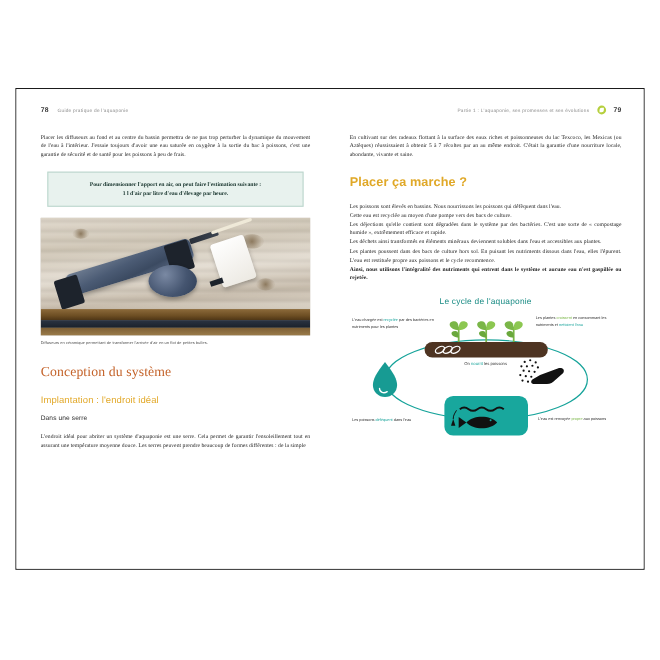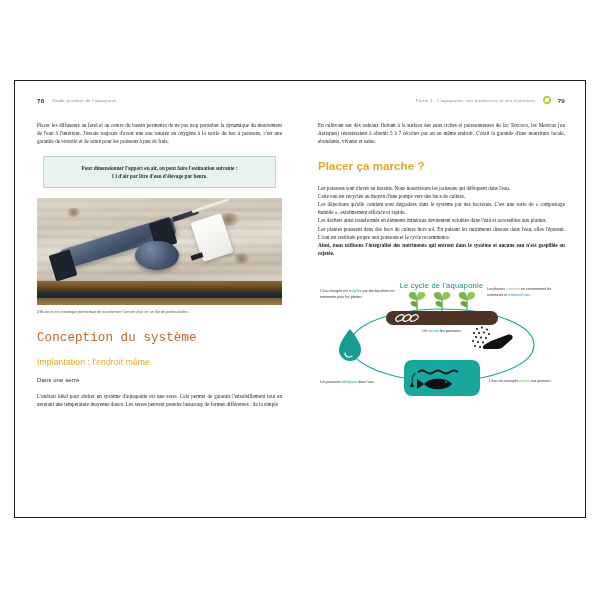--- a/index.html
+++ b/index.html
@@ -171,21 +171,21 @@
   }
 
   .caption {
     font-family: "Liberation Sans", sans-serif;
     font-size: 3.5px; color: #4a4a4a;
     line-height: 6px; margin-top: 4px; letter-spacing: .1px;
   }
 
   
   .h1 {
-    font-family: Liberation Mono, monospace;
+    font-family: Liberation Serif, serif;
     font-size: 12.5px; font-weight: normal;
     color: #c4632a; letter-spacing: .1px;
     margin: 16px 0 12px 0;
   }
   .h2 {
     font-family: "Liberation Sans", sans-serif;
     font-size: 8.6px; font-weight: normal;
     color: #e2a828; letter-spacing: .1px;
     margin: 0 0 10px 0;
   }
@@ -206,21 +206,21 @@
     position: relative;
     width: 100%;
     height: 140px;
     margin-top: 10px;
     background: #ffffff;
   }
   .info-title {
     position: absolute; left: 0; right: 0; top: 2px;
     text-align: center;
     font-family: "Liberation Sans", sans-serif;
-    font-size: 7.6px; color: #178a83; letter-spacing: .2px; margin-top: 12px;
+    font-size: 7.6px; color: #178a83; letter-spacing: .2px;
   }
   .info svg { position: absolute; inset: 0; }
   .lbl {
     position: absolute;
     font-family: "Liberation Sans", sans-serif;
     font-size: 3.5px;
     line-height: 5.1px;
     color: #2f2f2f;
   }
   .lbl .tealw { color: #16a39a; }
@@ -269,21 +269,21 @@
         <div class="white-bar"></div>
         <div class="white-bar-tip"></div>
         <div class="rusty-band"></div>
         <div class="dark-rail"></div>
         <div class="bottom-wood"></div>
       </div>
 
       <div class="caption">Diffuseurs en céramique permettant de transformer l'arrivée d'air en un flot de petites bulles.</div>
 
       <h1 class="h1">Conception du système</h1>
-      <h2 class="h2">Implantation : l'endroit même</h2>
+      <h2 class="h2">Implantation : l'endroit idéal</h2>
       <h3 class="h3">Dans une serre</h3>
 
       <p class="body-p">L'endroit idéal pour abriter un système d'aquaponie est une serre. Cela permet de garantir l'ensoleillement tout en assurant une température moyenne douce. Les serres peuvent prendre beaucoup de formes différentes : de la simple</p>
     </div>
 
     <div class="page page-right">
 
       <div class="runhead right">
         <span class="runtext">Partie 1 : L'aquaponie, ses promesses et ses évolutions</span>
         <span class="leaf-badge"></span>

